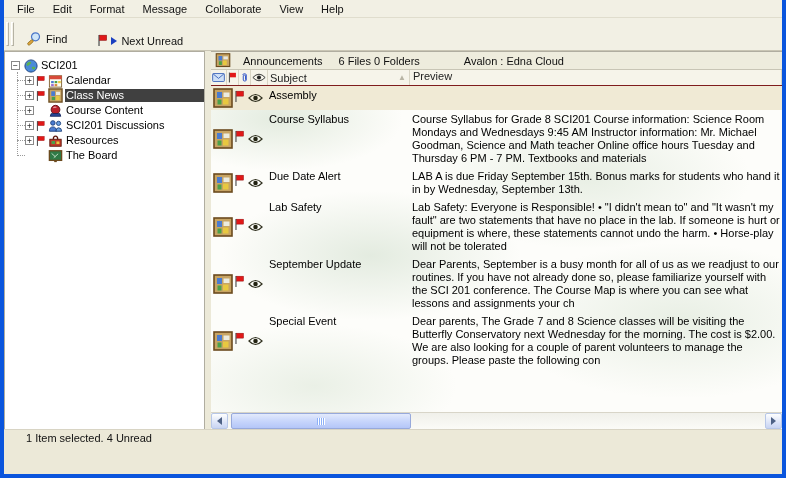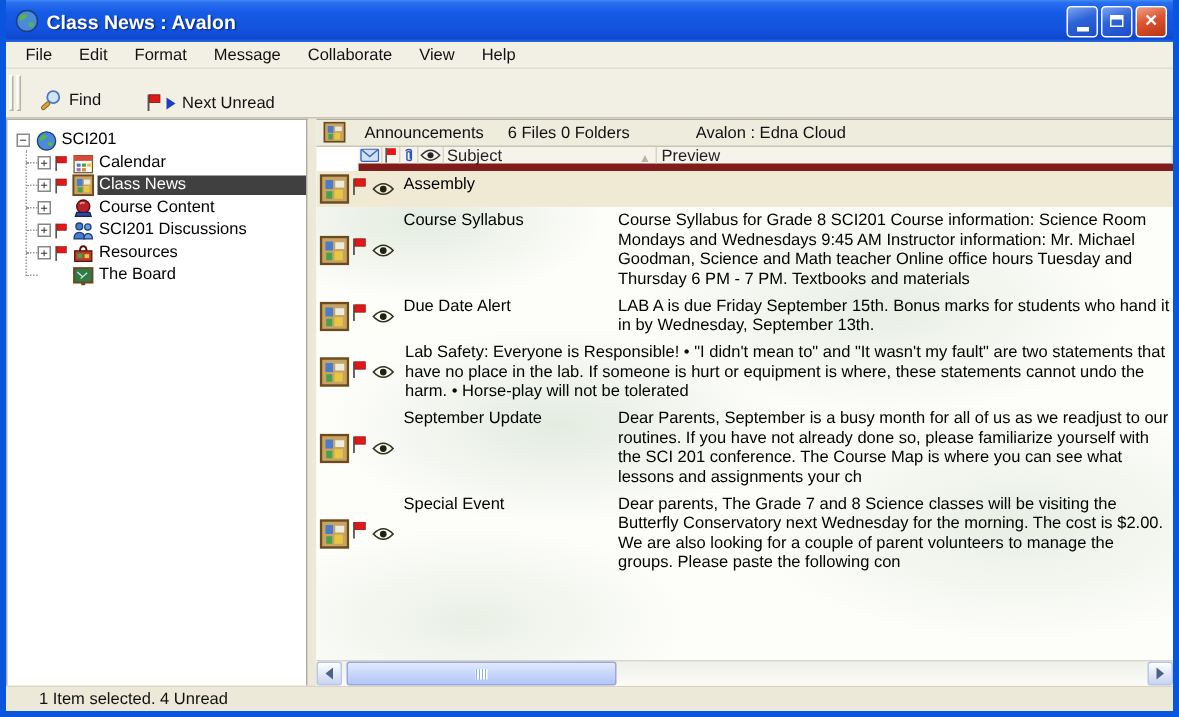--- a/index.html
+++ b/index.html
@@ -79,21 +79,21 @@
   
   .info-bar {
     height:18px; background:#eeecdd; border-bottom:1px solid #c8c5b5;
     display:flex; align-items:center; font-size:11px; color:#111; padding-left:4px; gap:8px;
   }
   .info-bar .conf-icon { width:16px; height:15px; }
   .info-name { margin-left:4px; }
   .info-counts { margin-left:8px; }
   .info-server { margin-left:36px; }
 
-  .col-header { height:16px; background:#f6f4ea; display:flex; font-size:11px; color:#222; border-bottom:5px solid #7f1d1d;margin-left:28px; }
+  .col-header { height:16px; background:#f6f4ea; display:flex; font-size:11px; color:#222; border-bottom:1px solid #7f1d1d; }
   .col-cell { border-right:1px solid #d9d5c5; display:flex; align-items:center; justify-content:center; }
   .col-env { width:16px; }  .col-flag { width:12px; }  .col-clip { width:12px; }  .col-eye { width:17px; }
   .col-subject { width:142px; justify-content:flex-start; padding-left:2px; position:relative; }
   .sort-arrow { position:absolute; right:3px; top:3px; font-size:8px; color:#b8b4a4; }
   .col-preview { flex:1; justify-content:flex-start; padding-left:3px; border-right:1px solid #d9d5c5; }
 
   
   .rows {
     flex:1; overflow:hidden; font-size:11px; line-height:13px; color:#000;
     background:
@@ -138,39 +138,20 @@
     font-size:11px; color:#111; display:flex; align-items:center; padding-left:22px;
   }
 
   svg { display:block; }
 </style>
 </head>
 <body>
 
 <div class="window">
 
-  <div class="titlebar">
-    <span class="title-icon">
-      <svg viewBox="0 0 16 16" width="16" height="16">
-          <circle cx="8" cy="8" r="7" fill="#4a8ad8" stroke="#1c3f7a"></circle>
-          <path fill="#5cb24e" d="M3.2 5.2c1.6-2 3.8-2.4 4.8-1.4.9.9-.8 2-1.8 2.9-1 1-2.4 1.4-3 .6-.3-.5-.4-1.4 0-2.1z"></path>
-          <path fill="#5cb24e" d="M9.2 9.2c1.6-.8 3.6-.2 3.7.8.1 1-1.6 2.6-2.6 1.9-.8-.6-2.1-2.2-1.1-2.7z"></path>
-        </svg>
-    </span>
-    <span class="title-text">Class News : Avalon</span>
-    <span class="winbtns">
-      <span class="winbtn">
-          <span class="glyph-min"></span>
-        </span>
-      <span class="winbtn">
-          <span class="glyph-max"></span>
-        </span>
-      <span class="winbtn close">✕</span>
-    </span>
-  </div>
 
   <div class="menubar" id="menubar">
       <span class="menu-item">File</span>
       <span class="menu-item">Edit</span>
       <span class="menu-item">Format</span>
       <span class="menu-item">Message</span>
       <span class="menu-item">Collaborate</span>
       <span class="menu-item">View</span>
       <span class="menu-item">Help</span>
     </div>
@@ -477,20 +458,21 @@
                   <rect x="2.8" y="1.2" width="7.6" height="5.4" fill="#e11818" stroke="#8d0f0f" stroke-width="0.5"></rect>
                 </svg>
         </span>
         <span class="meye">
           <svg viewBox="0 0 16 10" width="15" height="10">
                   <path d="M1 5 Q8 -2.5 15 5 Q8 12.5 1 5 Z" fill="none" stroke="#332" stroke-width="1.2"></path>
                   <circle cx="8" cy="5" r="2.4" fill="#221"></circle>
                 </svg>
         </span>
       </span>
+      <span class="msg-subject">Lab Safety</span>
       <span class="msg-preview">Lab Safety: Everyone is Responsible!  • "I didn't mean to" and "It wasn't my fault" are two statements that have no place in the lab. If someone is hurt or equipment is where, these statements cannot undo the harm. • Horse-play will not be tolerated</span>
     </div>
           <div class="msg-row">
       <span class="msg-icons">
         <span class="board">
           <svg viewBox="0 0 20 20" width="20" height="20">
                   <rect x="1" y="1" width="18" height="18" fill="#c7a464" stroke="#6b4a1e" stroke-width="1.6"></rect>
                   <rect x="4" y="4" width="5" height="6" fill="#4a7bd0"></rect>
                   <rect x="10.5" y="4.5" width="6" height="4.5" fill="#ececdf"></rect>
                   <rect x="4.5" y="11.5" width="4" height="5" fill="#4aa04a"></rect>

